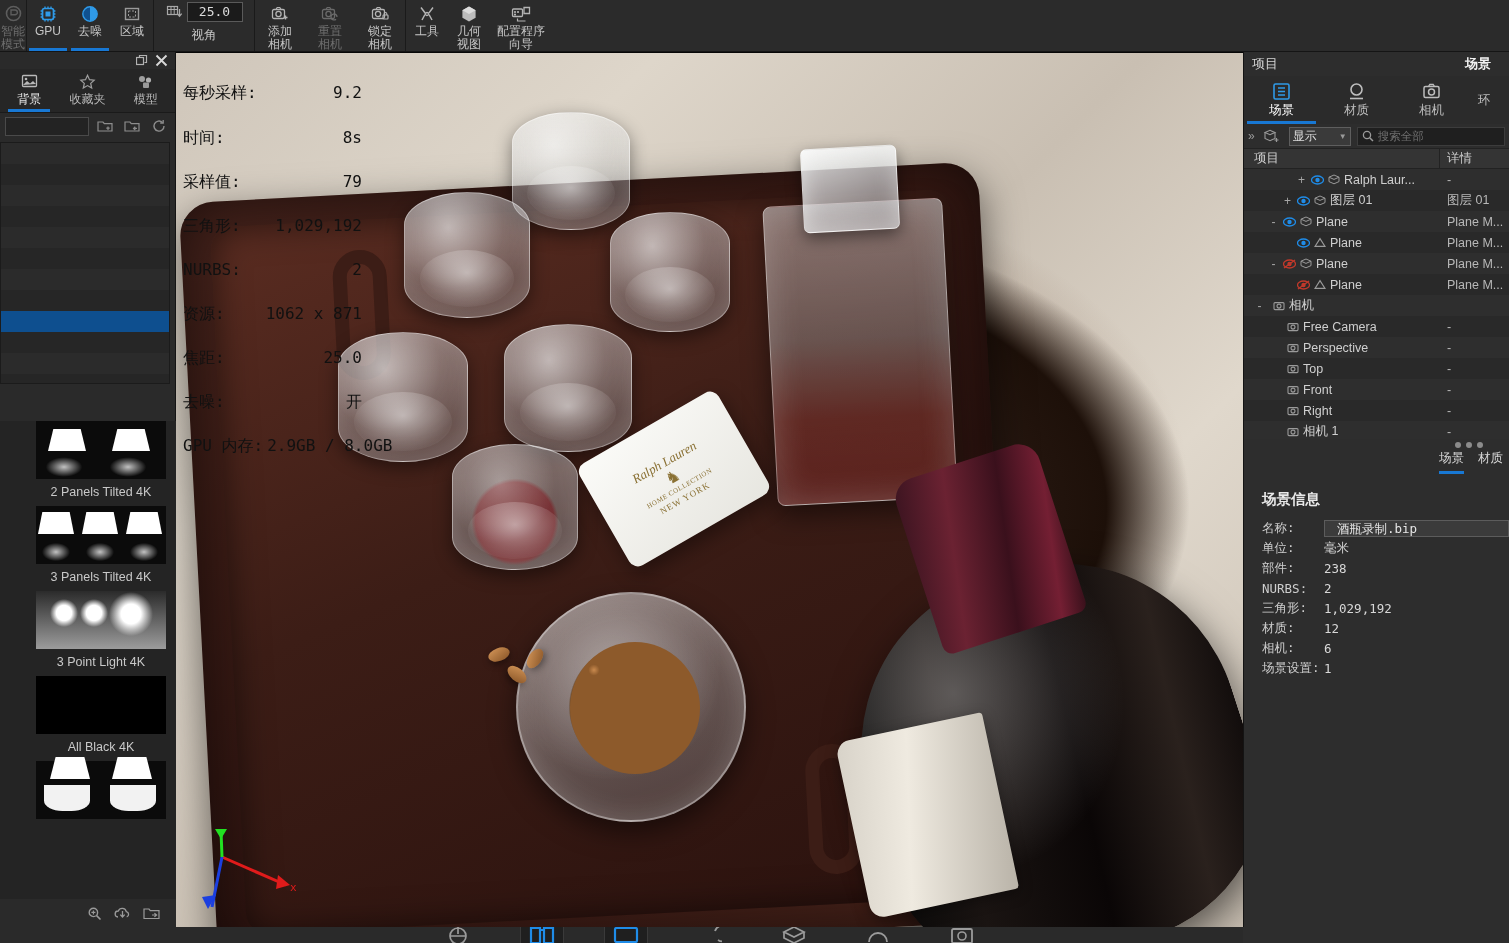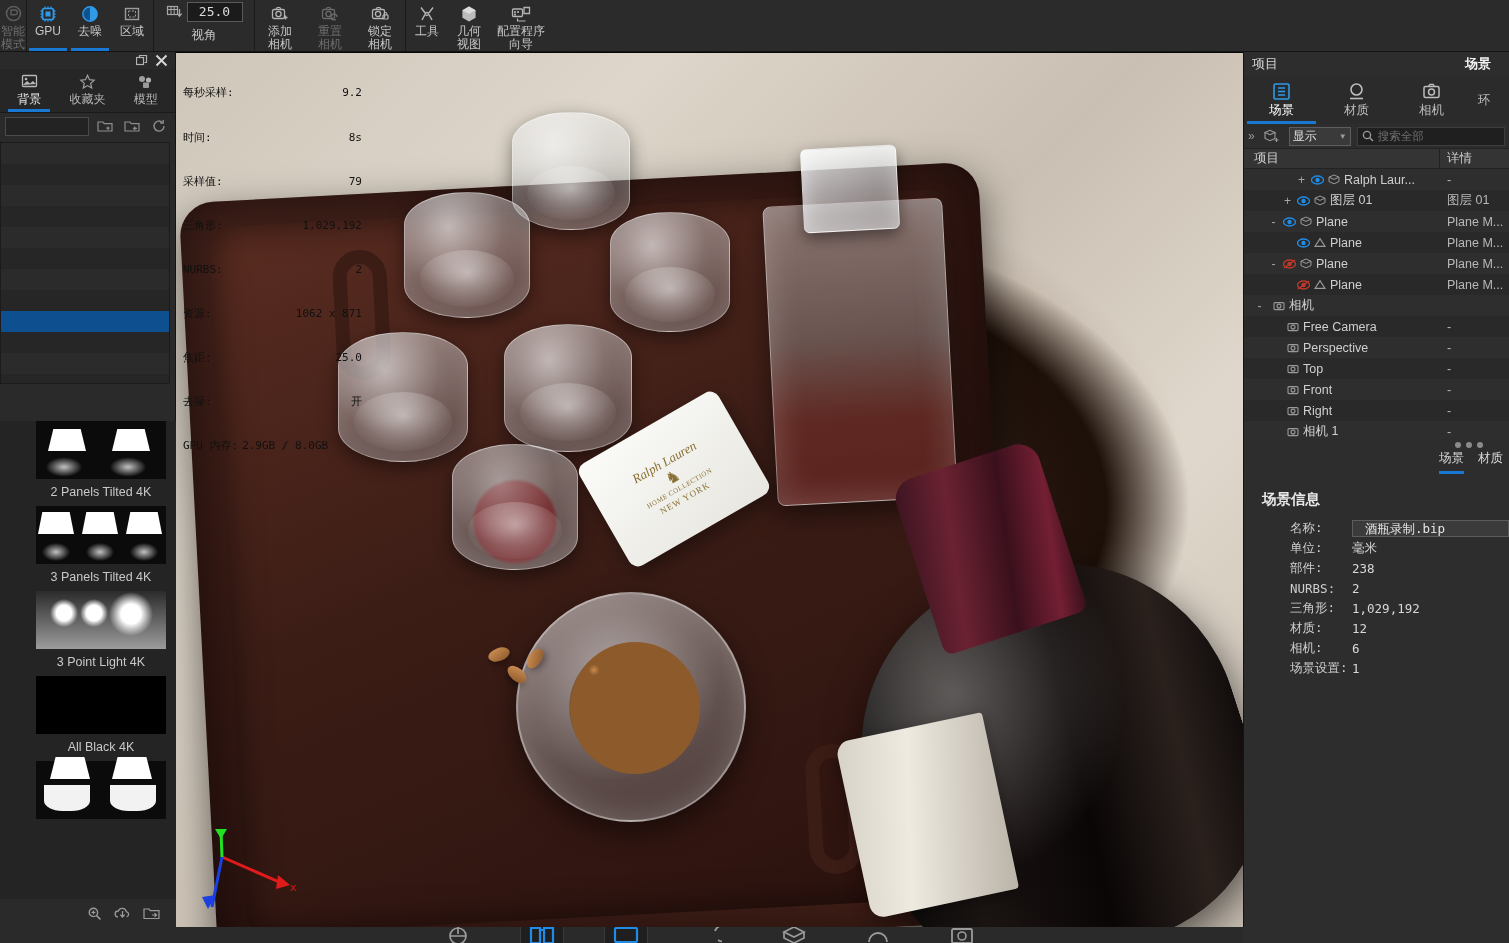--- a/index.html
+++ b/index.html
@@ -214,21 +214,21 @@
       radial-gradient(circle 8px at 76px 116px,#cb8d52,#8d5a2b 70%),
       #7d4d25;
   }
   .looseNut{ position:absolute; width:22px; height:13px; border-radius:50%;
     background:linear-gradient(160deg,#d29457,#8a5628); transform:rotate(-20deg);
     box-shadow:0 3px 7px rgba(0,0,0,.4); }
   
   #stats{
     position:absolute; left:4px; top:5px; width:186px;
     font-family:"DejaVu Sans Mono","Liberation Mono",monospace;
-    font-size:11px; line-height:14.7px; color:#111; white-space:pre;
+    font-size:16px; line-height:14.7px; color:#111; white-space:pre;
   }
   .srow{ display:flex; justify-content:space-between; padding:0 4px 0 3px; }
   .srow .k{ }
   .srow .v{ }
   .srow.single{ justify-content:flex-start; gap:4px;}
   
   #gizmo{ position:absolute; left:14px; bottom:12px; width:110px; height:86px; }
   
   #rightpanel{
     position:absolute; left:1243px; top:52px; width:266px; height:891px;
@@ -278,21 +278,21 @@
   .dot{ width:6px; height:6px; border-radius:50%; background:#8b8b8b; }
   #rp-subtabs{ height:22px; display:flex; justify-content:flex-end; gap:14px;
      padding-right:6px; font-size:12.5px; color:#d7d7d7; position:relative; }
   .sub-tab{ position:relative; padding-bottom:3px; cursor:pointer;}
   .sub-tab.active::after{ content:""; position:absolute; left:0; right:0; bottom:-2px;
      height:3px; background:#1878d4; }
   #rp-info{ padding:18px 0 0 18px; }
   #rp-info h3{ font-size:14.5px; color:#e8e8e8; font-weight:bold; margin-bottom:9px; }
   .inf{ display:flex; align-items:center; height:20px; font-size:12.5px;
         font-family:"DejaVu Sans Mono","Liberation Mono",monospace; }
-  .inf .k{ width:62px; color:#cdcdcd;margin-left:28px; }
+  .inf .k{ width:62px; color:#cdcdcd; }
   .inf .v{ color:#d8d8d8; }
   .inf .namefield{
     flex:1; height:17px; background:#3b3b3b; border:1px solid #5c5c5c;
     color:#e6e6e6; font-size:12.5px; padding:0 12px; line-height:15px; margin-right:0px;
   }
   
   #bottombar{
     position:absolute; left:176px; top:927px; width:1067px; height:16px;
     background:#2a2a2a; display:flex; align-items:center; justify-content:center; gap:40px;
     overflow:hidden;

